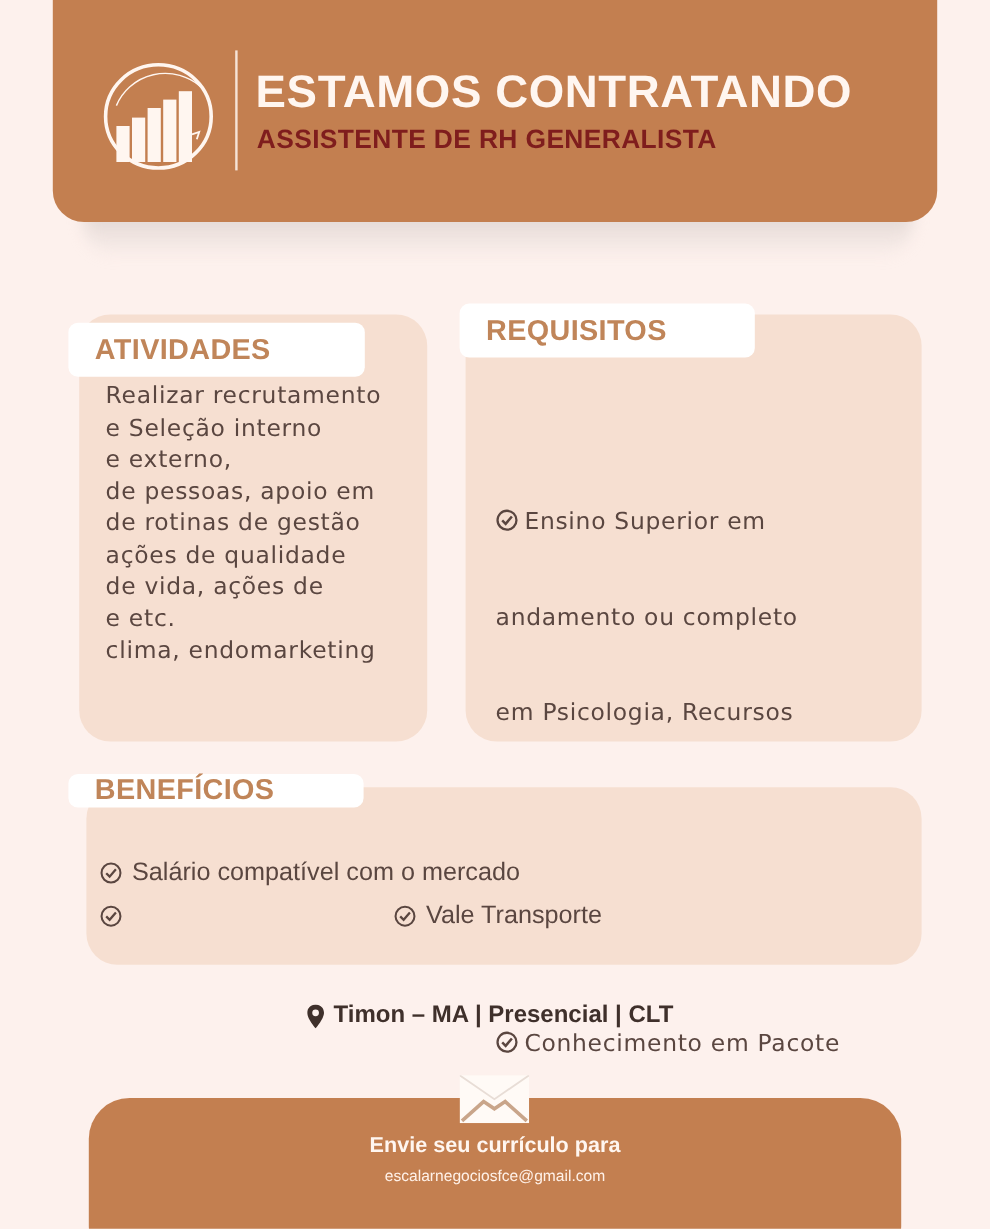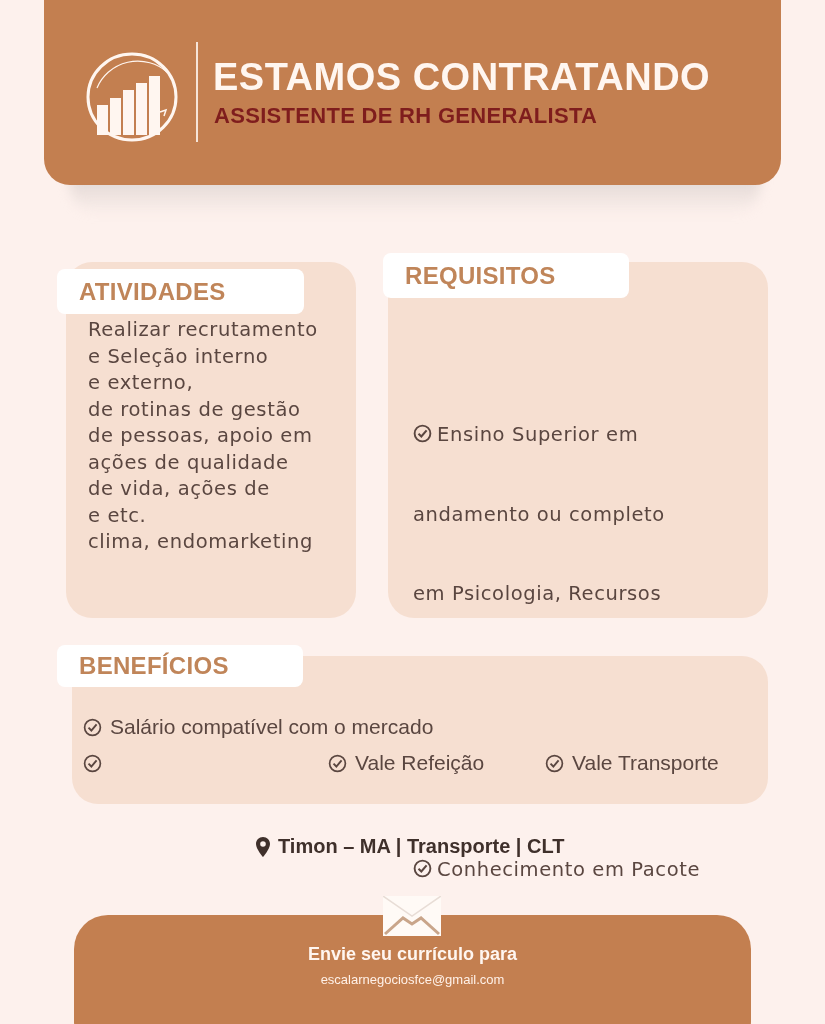--- a/index.html
+++ b/index.html
@@ -105,21 +105,21 @@
   <rect x="52" y="35" width="11" height="52" fill="#fff6f0"></rect>
   <rect x="65" y="28" width="11" height="59" fill="#fff6f0"></rect>
   <path d="M76 64 l6 -2 l-2 6" fill="none" stroke="#fff6f0" stroke-width="1.5"></path>
 </svg>
 <div class="header-divider"></div>
 <div class="header-title">ESTAMOS CONTRATANDO</div>
 <div class="header-subtitle">ASSISTENTE DE RH GENERALISTA</div>
 
 <div class="card" style="left:66px; top:262px; width:290px; height:356px;"></div>
 <div class="tab" style="left:57px; top:253px; width:247px; height:45px;margin-top:16px;">ATIVIDADES</div>
-<div class="body-text" style="left:88px; top:317px;"><div>Realizar recrutamento</div><div>e Seleção interno</div><div>e externo,</div><div>de rotinas de gestão</div><div>de pessoas, apoio em</div><div>ações de qualidade</div><div>de vida, ações de</div><div>e etc.</div><div>clima, endomarketing</div></div>
+<div class="body-text" style="left:88px; top:317px;"><div>Realizar recrutamento</div><div>e Seleção interno</div><div>e externo,</div><div>de pessoas, apoio em</div><div>de rotinas de gestão</div><div>ações de qualidade</div><div>de vida, ações de</div><div>e etc.</div><div>clima, endomarketing</div></div>
 
 <div class="card" style="left:388px; top:262px; width:380px; height:356px;"></div>
 <div class="tab" style="left:383px; top:253px; width:246px; height:45px;">REQUISITOS</div>
 <div class="body-text" style="left:413px; top:316px; font-size:19.5px;">
   <div class="req-item">
     <div><svg class="check" viewBox="0 0 20 20">
           <circle cx="10" cy="10" r="8.3" fill="none" stroke="#5a4640" stroke-width="2"></circle>
           <path d="M5.8 10.2 l3 3 l5.5 -6.5" fill="none" stroke="#5a4640" stroke-width="2.2"></path>
         </svg><span>Ensino Superior em</span></div>
     <div>andamento ou completo</div>
@@ -131,58 +131,51 @@
           <circle cx="10" cy="10" r="8.3" fill="none" stroke="#5a4640" stroke-width="2"></circle>
           <path d="M5.8 10.2 l3 3 l5.5 -6.5" fill="none" stroke="#5a4640" stroke-width="2.2"></path>
         </svg><span>Conhecimento em Pacote</span></div>
     <div>Office nível básico</div>
   </div>
   
   
 </div>
 
 <div class="card" style="left:72px; top:656px; width:696px; height:148px;"></div>
-<div class="tab" style="left:57px; top:645px; width:246px; height:42px;">BENEFÍCIOS</div>
+<div class="tab" style="left:57px; top:645px; width:246px; height:28px;">BENEFÍCIOS</div>
 <div class="ben-row" style="left:83px; top:715px;">
   <span class="ben-item">
       <svg class="check" viewBox="0 0 20 20">
         <circle cx="10" cy="10" r="8.3" fill="none" stroke="#5a4640" stroke-width="1.8"></circle>
         <path d="M5.8 10.2 l3 3 l5.5 -6.5" fill="none" stroke="#5a4640" stroke-width="2"></path>
       </svg>
       <span>Salário compatível com o mercado</span>
     </span>
 </div>
 <div class="ben-row" style="left:83px; top:751px;">
   <span class="ben-item" style="width:245px;">
       <svg class="check" viewBox="0 0 20 20">
         <circle cx="10" cy="10" r="8.3" fill="none" stroke="#5a4640" stroke-width="1.8"></circle>
         <path d="M5.8 10.2 l3 3 l5.5 -6.5" fill="none" stroke="#5a4640" stroke-width="2"></path>
       </svg>
     </span>
-  <span class="ben-item" style="width:217px;">
-      <svg class="check" viewBox="0 0 20 20">
-        <circle cx="10" cy="10" r="8.3" fill="none" stroke="#5a4640" stroke-width="1.8"></circle>
-        <path d="M5.8 10.2 l3 3 l5.5 -6.5" fill="none" stroke="#5a4640" stroke-width="2"></path>
-      </svg>
-      <span>Vale Refeição</span>
-    </span>
   <span class="ben-item">
       <svg class="check" viewBox="0 0 20 20">
         <circle cx="10" cy="10" r="8.3" fill="none" stroke="#5a4640" stroke-width="1.8"></circle>
         <path d="M5.8 10.2 l3 3 l5.5 -6.5" fill="none" stroke="#5a4640" stroke-width="2"></path>
       </svg>
       <span>Vale Transporte</span>
     </span>
 </div>
 
 <div class="location">
   <svg class="pin" viewBox="0 0 14 20">
       <path d="M7 0 C3 0 0 3 0 7 C0 12 7 20 7 20 C7 20 14 12 14 7 C14 3 11 0 7 0 Z M7 4.2 A2.8 2.8 0 1 1 7 9.8 A2.8 2.8 0 1 1 7 4.2 Z" fill="#3f302b" fill-rule="evenodd"></path>
     </svg>
-  <span>Timon – MA | Transporte | CLT</span>
+  <span>Timon – MA | Presencial | CLT</span>
 </div>
 
 <div class="footer"></div>
 <svg class="envelope" viewBox="0 0 58 40">
   <rect x="0" y="0" width="58" height="40" fill="#fffaf6"></rect>
   <path d="M0 0 L29 20 L58 0" fill="none" stroke="#e8ddd6" stroke-width="1.5"></path>
   <path d="M2 38 L20 22 L29 28 L38 22 L56 38" fill="none" stroke="#c9a58a" stroke-width="3"></path>
 </svg>
 <div class="footer-cta">Envie seu currículo para</div>
 <div class="footer-email">escalarnegociosfce@gmail.com</div>

